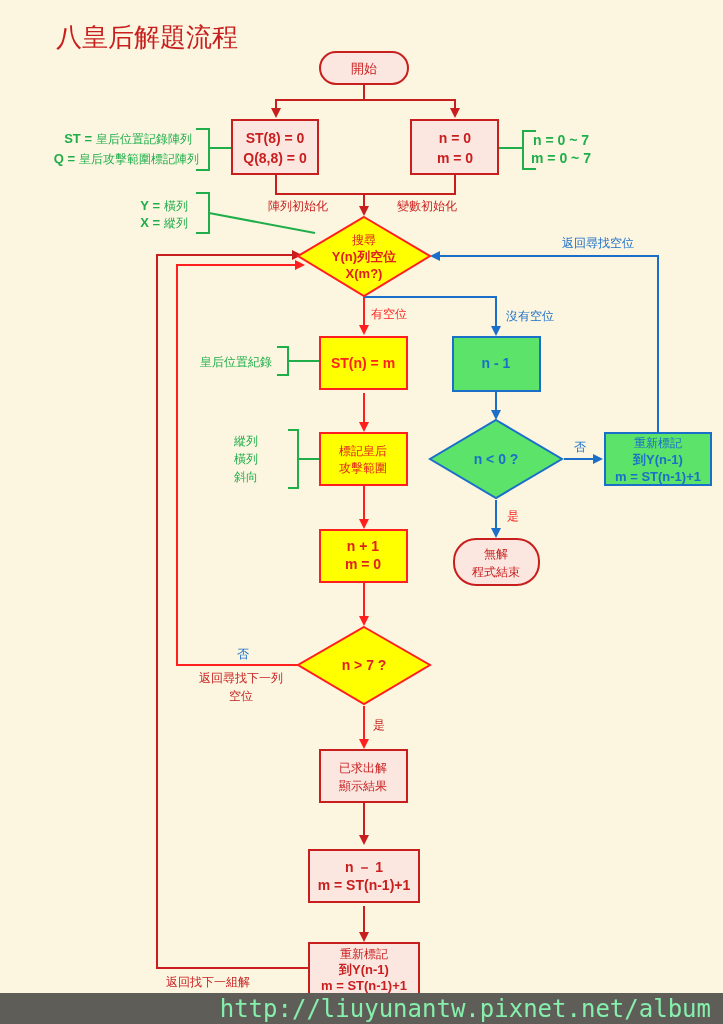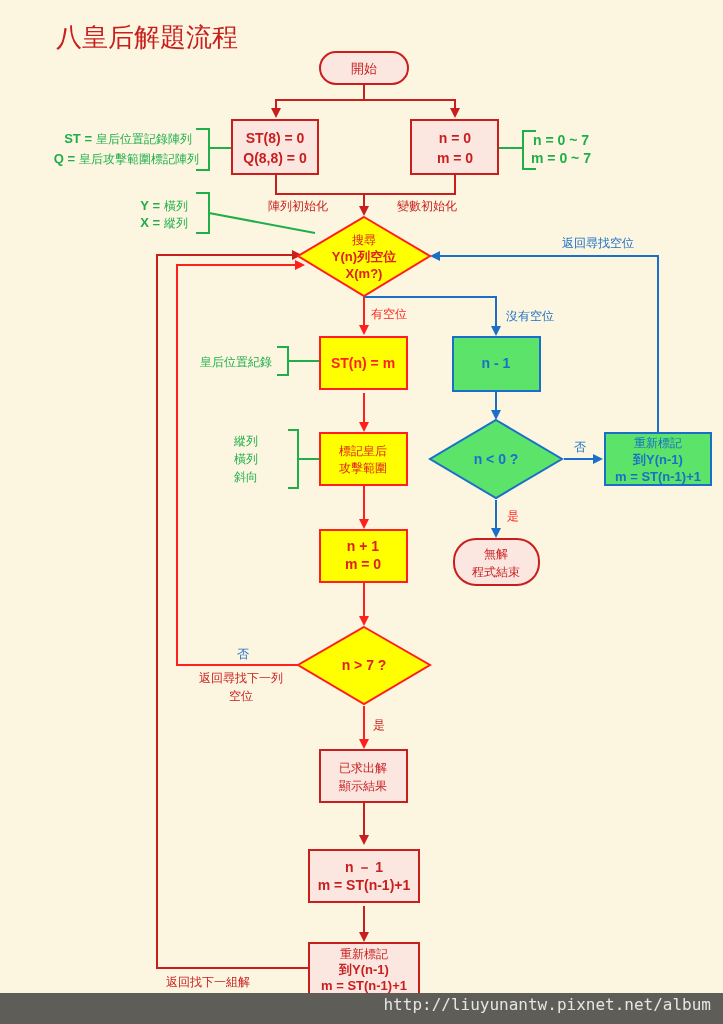--- a/index.html
+++ b/index.html
@@ -1,21 +1,21 @@
 <!DOCTYPE html>
 <html><head>
 <meta charset="utf-8">
 <style>
   html,body{margin:0;padding:0;}
   body{width:723px;height:1024px;background:#fcf6e0;position:relative;overflow:hidden;font-family:"DejaVu Sans",sans-serif;}
   svg{position:absolute;left:0;top:0;}
   .t{font-family:"DejaVu Serif",serif;}
   .b{font-family:"Liberation Sans",sans-serif;font-weight:bold;}
   #footer{position:absolute;left:0;top:993px;width:723px;height:31px;background:#5f5d57;}
-  #footer-text{position:absolute;right:12px;top:2px;color:#e5e5e5;font-family:"DejaVu Sans Mono",monospace;font-size:16px;}
+  #footer-text{position:absolute;right:12px;top:2px;color:#86efac;font-family:"DejaVu Sans Mono",monospace;font-size:24px;}
 </style>
 </head>
 <body>
 
 <svg width="723" height="1024" viewBox="0 0 723 1024">
   <defs>
     <marker id="ar" markerWidth="10" markerHeight="10" refX="8" refY="5" orient="auto" markerUnits="userSpaceOnUse">
         <path d="M0,0 L10,5 L0,10 z" fill="#c81e1e"></path>
       </marker>
     <marker id="ab" markerWidth="10" markerHeight="10" refX="8" refY="5" orient="auto" markerUnits="userSpaceOnUse">

